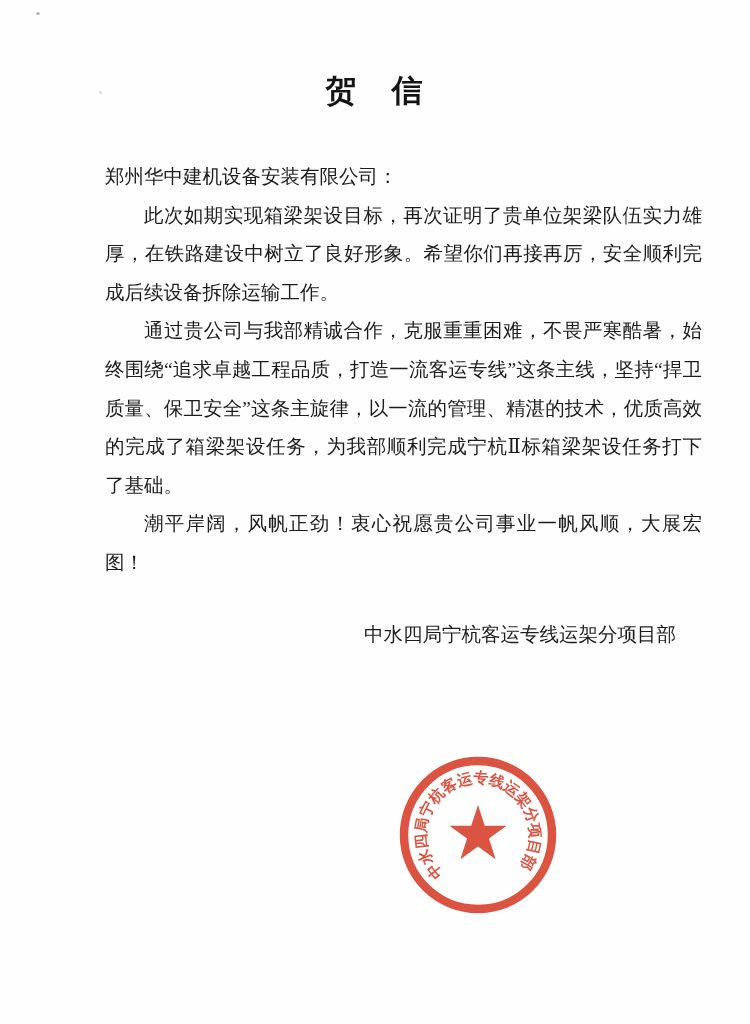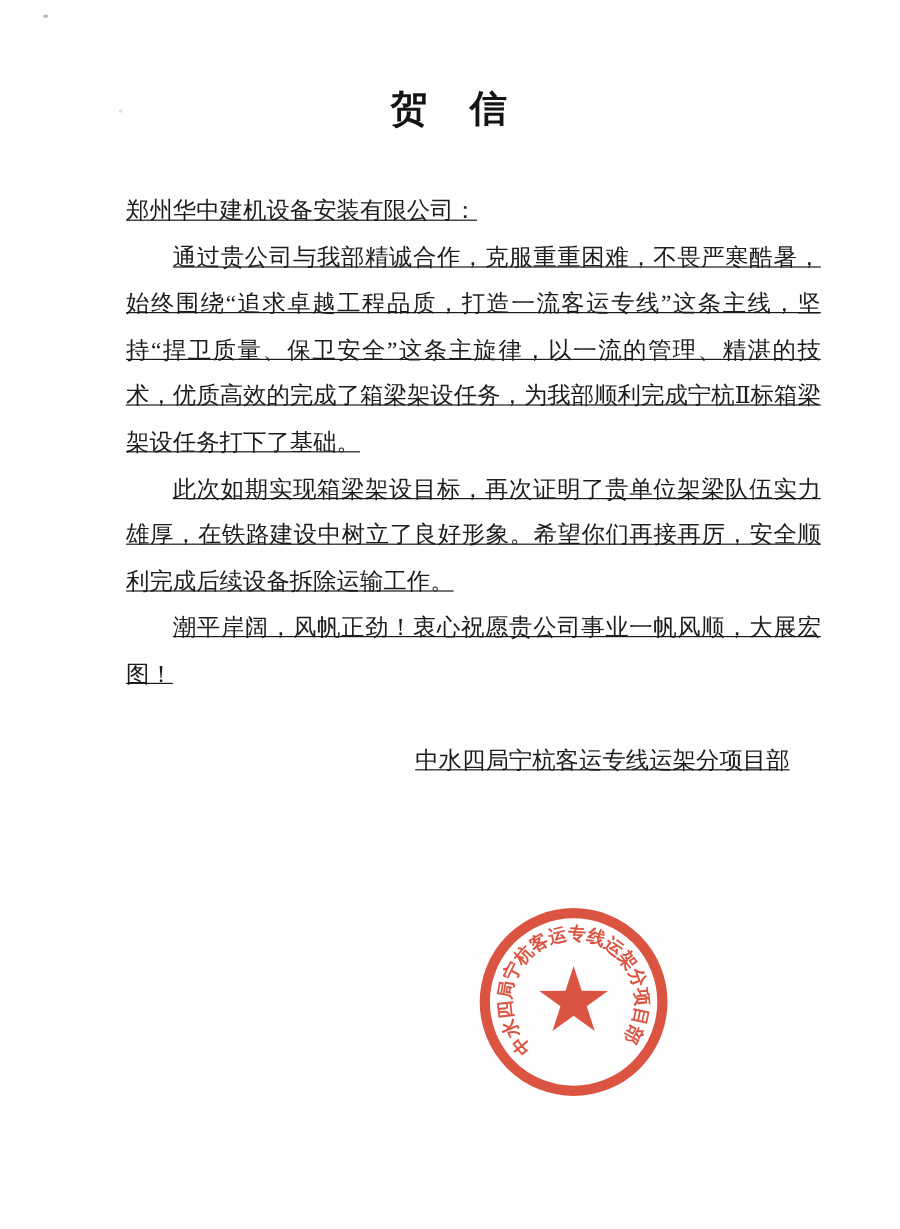--- a/index.html
+++ b/index.html
@@ -16,26 +16,25 @@
   }
   .title {
     margin-top: 70px;
     text-align: center;
     font-size: 31px;
     font-weight: bold;
     letter-spacing: 2px;
     color: #141414;
   }
   .content {
-    margin: 46px 66px 0 105px;
+    margin: 46px 48px 0 105px;
     font-size: 19.5px;
     line-height: 38.6px;
     text-align: justify;
     color: #1c1c1c;
-    text-decoration: underline;
   }
   .addressee { text-indent: 0; }
   .content p { text-indent: 2em; margin: 0; }
   .signature {
     position: relative;
     z-index: 2;
     margin-top: 33px;
     text-align: right;
     padding-right: 26px;
     font-size: 19.5px;
@@ -69,22 +68,22 @@
 
 <div class="page">
 
   <div class="scan-speck speck-1"></div>
   <div class="scan-speck speck-2"></div>
 
   <h1 class="title">贺　信</h1>
 
   <div class="content">
     <div class="addressee">郑州华中建机设备安装有限公司：</div>
+    <p>此次如期实现箱梁架设目标，再次证明了贵单位架梁队伍实力雄厚，在铁路建设中树立了良好形象。希望你们再接再厉，安全顺利完成后续设备拆除运输工作。</p>
     <p>通过贵公司与我部精诚合作，克服重重困难，不畏严寒酷暑，始终围绕“追求卓越工程品质，打造一流客运专线”这条主线，坚持“捍卫质量、保卫安全”这条主旋律，以一流的管理、精湛的技术，优质高效的完成了箱梁架设任务，为我部顺利完成宁杭Ⅱ标箱梁架设任务打下了基础。</p>
-    <p>此次如期实现箱梁架设目标，再次证明了贵单位架梁队伍实力雄厚，在铁路建设中树立了良好形象。希望你们再接再厉，安全顺利完成后续设备拆除运输工作。</p>
     <p>潮平岸阔，风帆正劲！衷心祝愿贵公司事业一帆风顺，大展宏图！</p>
 
     <div class="signature">中水四局宁杭客运专线运架分项目部</div>
   </div>
 
   <svg class="seal" viewBox="0 0 200 200">
     <defs>
       <path id="sealArc" fill="none" d="M 66.6,139.8 A 52,52 0 1 1 133.4,139.8"></path>
     </defs>
     <circle cx="100" cy="100" r="74" fill="none" stroke-width="8.5" stroke="#d8402c"></circle>

